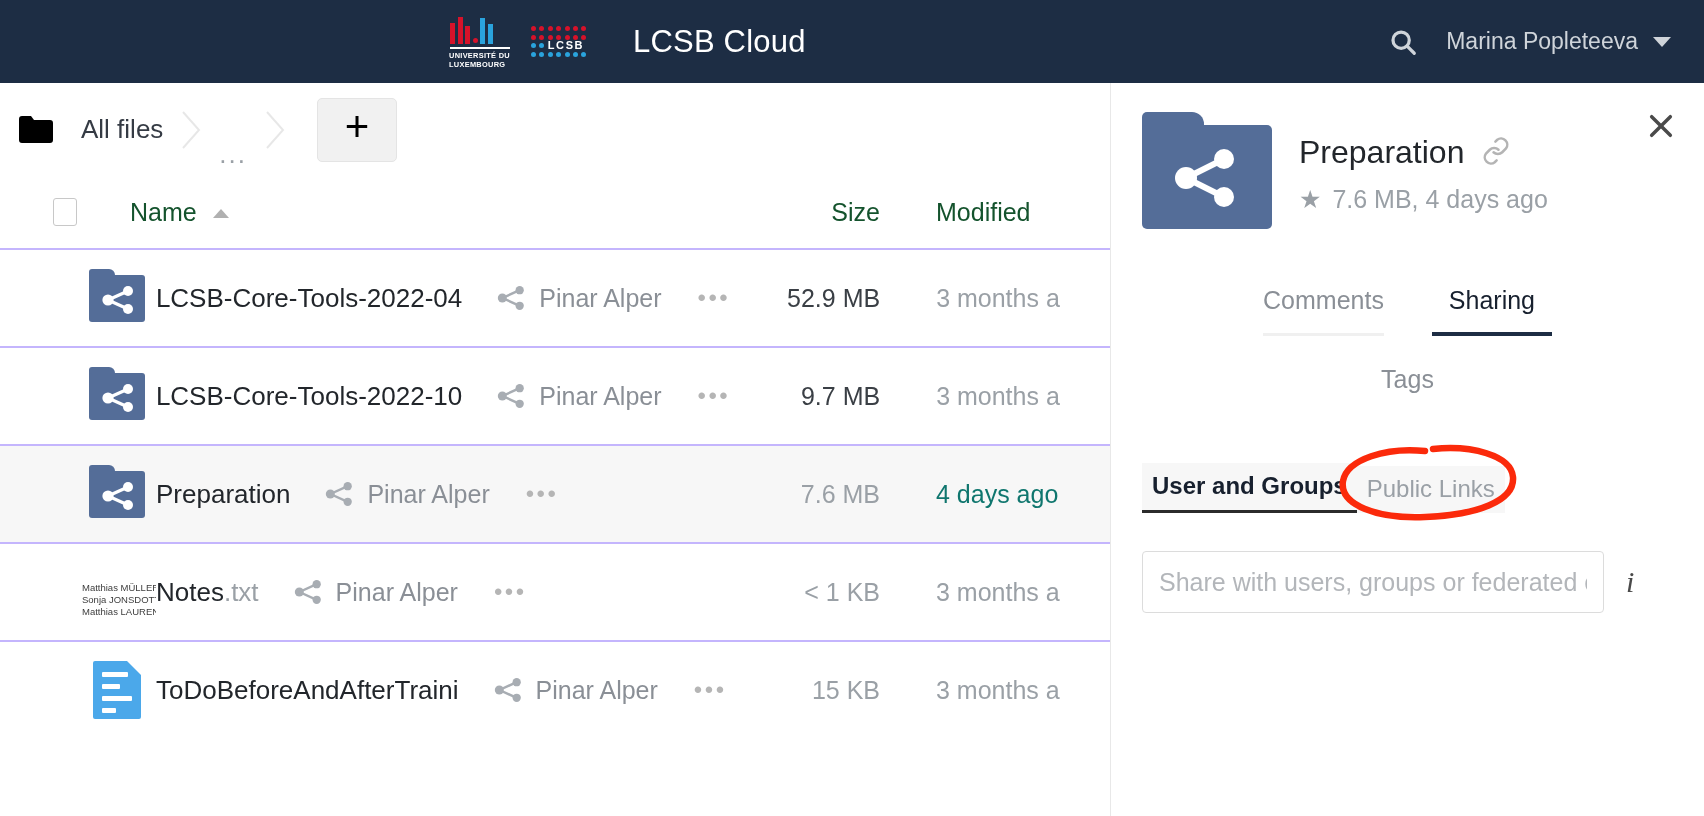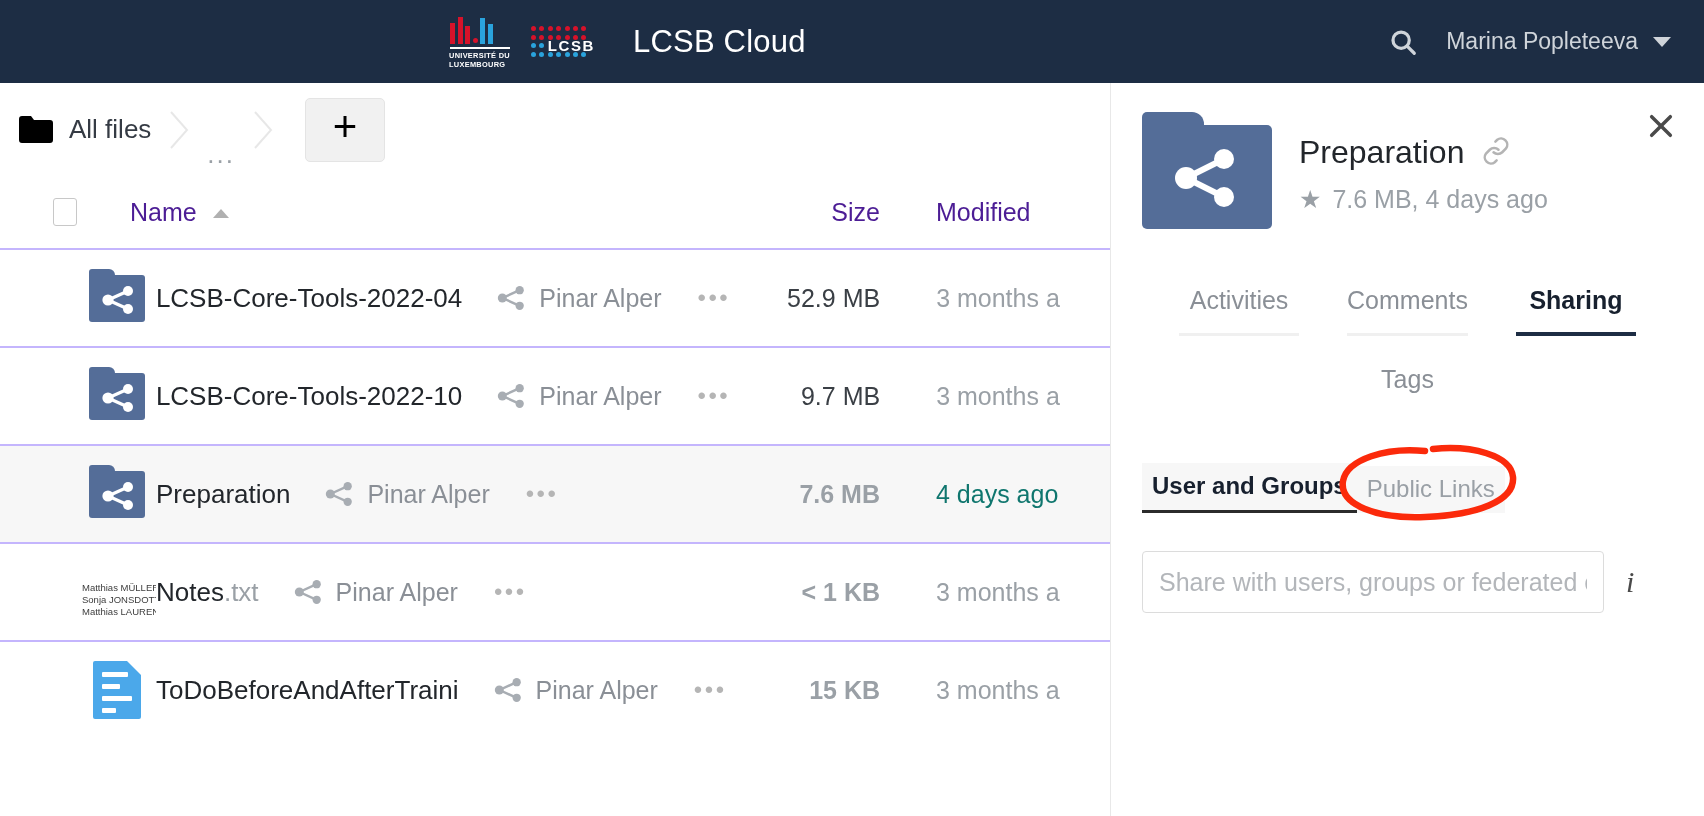--- a/index.html
+++ b/index.html
@@ -22,68 +22,68 @@
   .uni-bars { display:flex; align-items:flex-end; gap:2.5px; height:28px; padding-left:1px;}
   .uni-bars i { display:block; width:5px; background:#d6122a; }
   .uni-bars i.b1{height:21px;} .uni-bars i.b2{height:27px;} .uni-bars i.b3{height:18px;}
   .uni-bars i.dot{height:5px;width:5px;border-radius:50%;background:#d6122a;margin-bottom:1px;}
   .uni-bars i.b4{height:26px;background:#2aa3dd;} .uni-bars i.b5{height:20px;background:#2aa3dd;}
   .uni-rule { width:60px; height:2px; background:#fff; margin:3px 0 2px 1px; }
   .uni-txt { font-size:7.4px; font-weight:bold; color:#fff; letter-spacing:.3px; line-height:9px; }
   .lcsb-logo { width:68px; height:52px; margin-left:19px; display:flex; flex-direction:column; justify-content:center; gap:3.4px; }
   .dotrow { display:flex; gap:3.4px; align-items:center; height:5px;}
   .dotrow i { width:5px;height:5px;border-radius:50%; display:block;}
-  .lcsbword { font-size:15px; font-weight:bold; color:#fff; letter-spacing:1.6px; line-height:9px; }
+  .lcsbword { font-size:11px; font-weight:bold; color:#fff; letter-spacing:1.6px; line-height:9px; }
   .app-title { color:#fff; font-size:31px; font-weight:400; margin-left:34px; letter-spacing:.2px; }
   .header-right { position:absolute; right:33px; top:0; height:83px; display:flex; align-items:center; gap:26px; }
   .search-btn { width:34px;height:34px; display:flex;align-items:center;justify-content:center; cursor:pointer;}
   .user-menu { display:flex; align-items:center; gap:15px; cursor:pointer; }
   .user-name { color:#cfd4da; font-size:23px; font-weight:400; }
   .caret { width:0;height:0;border-left:9px solid transparent;border-right:9px solid transparent;border-top:10px solid #cfd4da; }
 
   
   .filelist {
     position:absolute; top:83px; left:0; width:1110px; height:733px;
     background:#fff; overflow:hidden;
   }
   .controls { height:93px; display:flex; align-items:center; padding-left:19px; }
-  .crumb { display:flex; align-items:center; gap:0; }
+  .crumb { display:flex; align-items:center; gap:12px; }
   .folder-ico { width:34px;height:27px; position:relative; margin-right:16px; }
   .crumb-label { font-size:26px; color:#353b44; }
   .chev { width:28px; height:44px; margin:0 14px; opacity:.35; }
   .crumb-dots { font-size:26px; color:#9aa0a6; letter-spacing:2px; align-self:flex-end; padding-bottom:6px;}
   .plus-btn {
     width:80px;height:64px; background:#f1f1f1; border:1px solid #e4e4e4; border-radius:5px;
     display:flex;align-items:center;justify-content:center; margin-left:14px; cursor:pointer;
   }
   .plus-btn span { font-size:42px; color:#000; font-weight:300; line-height:1; margin-top:-5px;}
 
   .thead { height:72px; display:flex; align-items:center; border-bottom:0; }
   .col-check { width:130px; display:flex; justify-content:center; }
   .cbox { width:24px;height:28px;border:1.6px solid #c8c8c8;border-radius:3px; cursor:pointer;}
   .col-name { flex:1; display:flex; align-items:center; }
-  .th { font-size:25px; color:#4c1d95; font-weight:400; }
+  .th { font-size:25px; color:#14532d; font-weight:400; }
   .sortarrow { width:0;height:0;border-left:8px solid transparent;border-right:8px solid transparent;border-bottom:9px solid #b0b0b0; margin-left:16px; margin-top:3px;}
   .col-size { width:150px; text-align:right; }
   .col-mod  { width:230px; text-align:left; padding-left:56px; }
 
   .row {
     height:98px; display:flex; align-items:center;
     border-top:2px solid #c4b5fd; background:#fff;
   }
   .row.sel { background:#f7f7f7; }
   .row .col-check { width:78px; }
   .ico-wrap { width:78px; display:flex; justify-content:center; align-items:center;}
   .fname { font-size:26px; color:#22262b; white-space:nowrap; }
   .fext { color:#9aa0a6; }
   .sharer { display:flex; align-items:center; gap:13px; margin-left:34px; }
   .sharer span { font-size:25px; color:#8a8f96; white-space:nowrap;}
   .dots { margin-left:36px; font-size:24px; color:#b5b5b5; letter-spacing:2.5px; cursor:pointer; }
   .sz { font-size:25px; color:#3a3f45; }
-  .sz.dim { color:#9aa0a6;font-weight:bold; }
+  .sz.dim { color:#9aa0a6; }
   .md { font-size:25px; color:#9aa0a6; white-space:nowrap;margin-top:16px;}
   .md.dark { color:#0f766e; }
 
   .folder-shared {
     width:56px;height:47px; position:relative;
   }
   .folder-shared .fbody{ position:absolute; inset:0; background:#546d98; border-radius:3px;}
   .folder-shared .ftab{ position:absolute; top:-6px; left:0; width:26px;height:9px;background:#546d98;border-radius:3px 6px 0 0;}
   .doc-ico { width:48px;height:58px; position:relative; }
   .doc-ico .dbody{ position:absolute;inset:0; background:#4ba8ea; border-radius:2px;}
@@ -109,21 +109,21 @@
   .sb-title { font-size:32px; color:#22262b; font-weight:400; }
   .sb-sub { display:flex; align-items:center; gap:11px; margin-top:14px; }
   .sb-sub span { font-size:25px; color:#9aa0a6; }
   .star { color:#a8a8a8; font-size:27px; line-height:1;}
 
   .tabs { margin-top:57px; padding:0 26px; display:flex; flex-wrap:wrap; justify-content:center; }
   .tab {
     font-size:25px; color:#8a8f96; padding:0 0 17px 0; margin:0 24px; cursor:pointer;
     border-bottom:3px solid #f0f0f0; flex:none; text-align:center; min-width:120px;
   }
-  .tab.active { color:#17202e; font-weight:bold; border-bottom:4px solid #1d2d44; }
+  .tab.active { color:#17202e; font-weight:normal; border-bottom:4px solid #1d2d44; }
   .tab.row2 { margin-top:16px; border-bottom:none; }
 
   .subtabs { margin-top:52px; padding-left:31px; display:flex; align-items:flex-end; position:relative;}
   .subtab { font-size:24px; padding:9px 10px 10px 10px; background:#f7f7f7; cursor:pointer; }
   .subtab.active { color:#17202e; font-weight:bold; border-bottom:3px solid #2b2b2b; background:#f7f7f7;}
   .subtab.inactive { color:#9aa0a6; }
   .annot { position:absolute; left:218px; top:-26px; width:200px; height:88px; pointer-events:none; }
 
   .sharebox { margin-top:38px; padding-left:31px; display:flex; align-items:center; gap:22px;}
   .sharebox input {
@@ -434,21 +434,20 @@
           </span>
         </div>
         <div class="sb-sub">
           <span class="star">★</span>
           <span>7.6 MB, 4 days ago</span>
         </div>
       </div>
     </div>
 
     <div class="tabs" id="tabs">
-        <div class="tab"><span>Activities</span></div>
         <div class="tab"><span>Comments</span></div>
         <div class="tab active"><span>Sharing</span></div>
         <div class="tab row2" style="width: 100%; margin: 29px 0px 0px;"><span>Tags</span></div>
       </div>
 
     <div class="subtabs">
       <div class="subtab active">
         <span>User and Groups</span>
       </div>
       <div class="subtab inactive">

